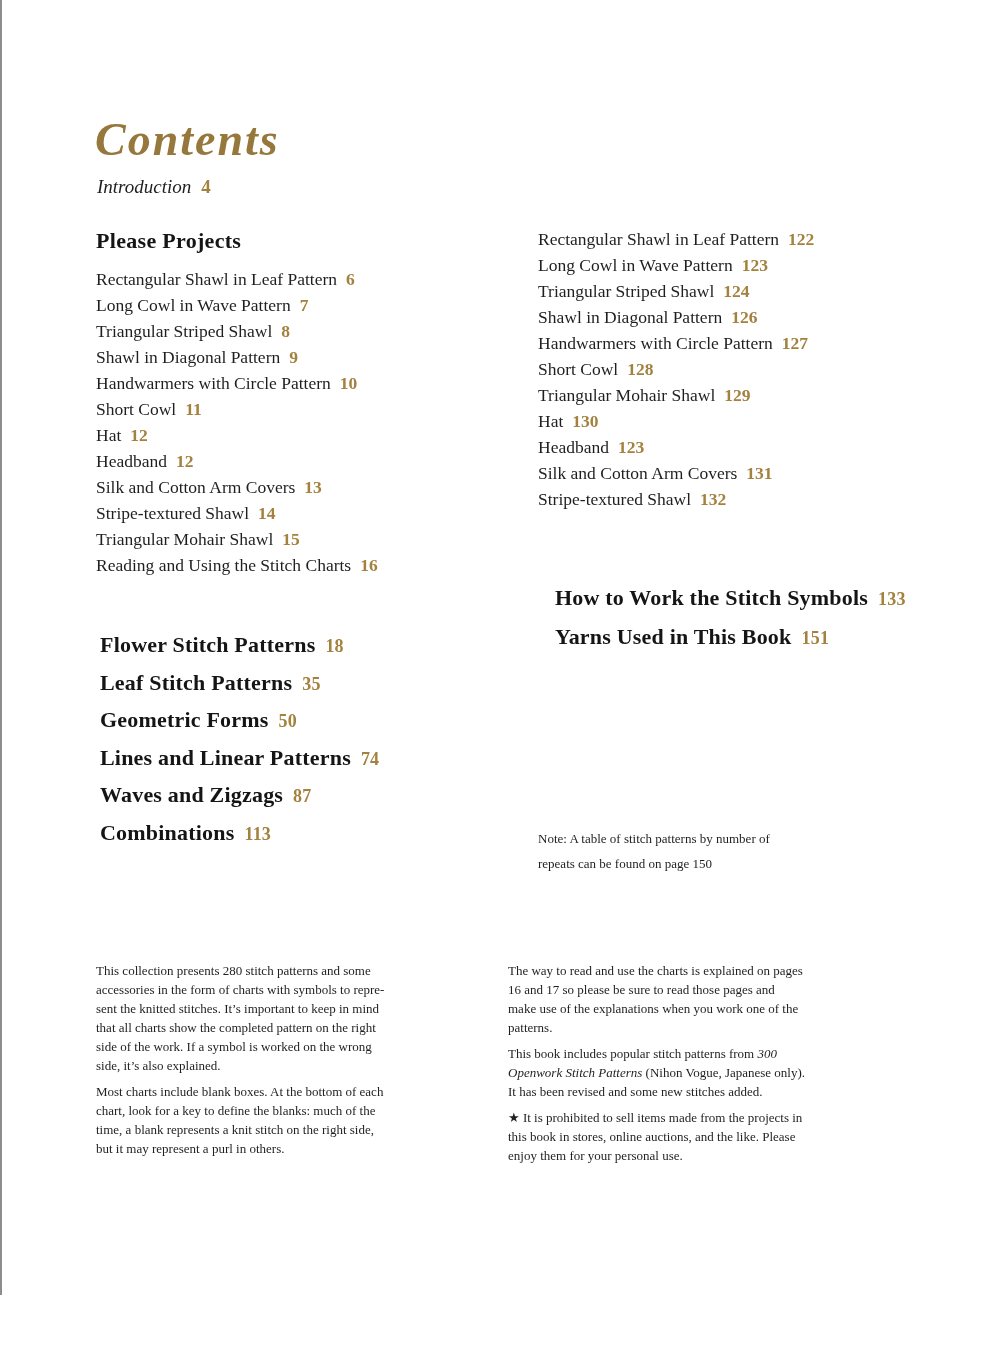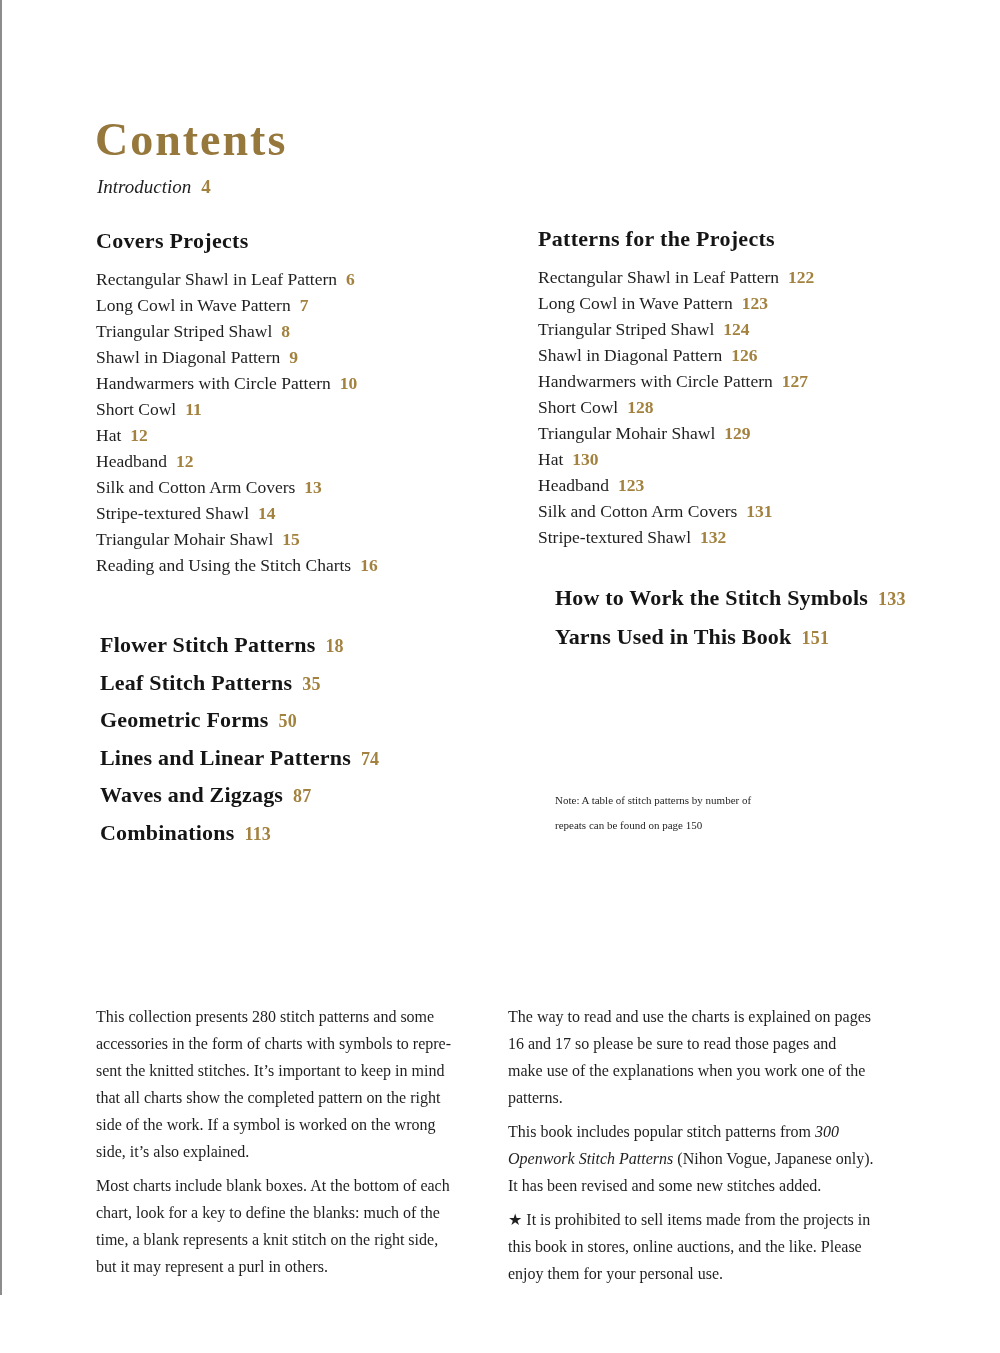--- a/index.html
+++ b/index.html
@@ -14,20 +14,21 @@
   .edge-line {
     position:absolute; left:0; top:0;
     width:2px; height:1295px;
     background:#8d8d8d;
   }
   .page-title {
     position:absolute; left:95px; top:82px;
     font-size:46px; font-weight:bold;
     letter-spacing:2px;
     color:#97783c;
+    font-style:italic;
   }
   .intro-line {
     position:absolute; left:97px; top:176px;
     font-size:19px; font-style:italic;
   }
   .pg {
     font-style:normal; font-weight:bold;
     color:#a3823f;
     margin-left:10px;
   }
@@ -54,47 +55,46 @@
   .bold-row {
     font-size:22px; font-weight:bold;
     letter-spacing:0.2px;
     color:#151515;
     white-space:nowrap;
   }
   .bold-list-left  .bold-row { line-height:36.5px; }
   .bold-list-right .bold-row { line-height:38px; }
   .bold-row .pg { font-size:18px; margin-left:10px; }
   .note-block {
-    position:absolute; left:538px; top:788px; width:420px;
-    font-size:11px; line-height:24.5px;
+    position:absolute; left:538px; top:827px; width:420px;
+    font-size:13px; line-height:24.5px;
     white-space:pre-line;
-    margin-left:17px;
   }
   .footer-col {
-    position:absolute; top:1003px;
-    font-size:16px; line-height:27px;
+    position:absolute; top:961px;
+    font-size:13px; line-height:19px;
   }
   .footer-col-left  { left:96px;  width:400px; }
   .footer-col-right { left:508px; width:416px; }
   .footer-col p { margin:0 0 7px 0; white-space:pre-line; }
   .it { font-style:italic; }
 </style>
 </head>
 <body>
 
 <div class="edge-line"></div>
 
 <h1 class="page-title">Contents</h1>
 
 <div class="intro-line">
   <span>Introduction</span><span class="pg">4</span>
 </div>
 
 <div class="col col-left-list">
-  <h2 class="section-heading">Covers Projects</h2>
+  <h2 class="section-heading">Please Projects</h2>
   <div>
 
       <div class="toc-row">
         <span>Rectangular Shawl in Leaf Pattern</span><span class="pg">6</span>
       </div>
 
       <div class="toc-row">
         <span>Long Cowl in Wave Pattern</span><span class="pg">7</span>
       </div>
 
@@ -134,21 +134,20 @@
         <span>Triangular Mohair Shawl</span><span class="pg">15</span>
       </div>
 
       <div class="toc-row">
         <span>Reading and Using the Stitch Charts</span><span class="pg">16</span>
       </div>
     </div>
 </div>
 
 <div class="col col-right-list">
-  <h2 class="section-heading">Patterns for the Projects</h2>
   <div>
 
       <div class="toc-row">
         <span>Rectangular Shawl in Leaf Pattern</span><span class="pg">122</span>
       </div>
 
       <div class="toc-row">
         <span>Long Cowl in Wave Pattern</span><span class="pg">123</span>
       </div>
 

